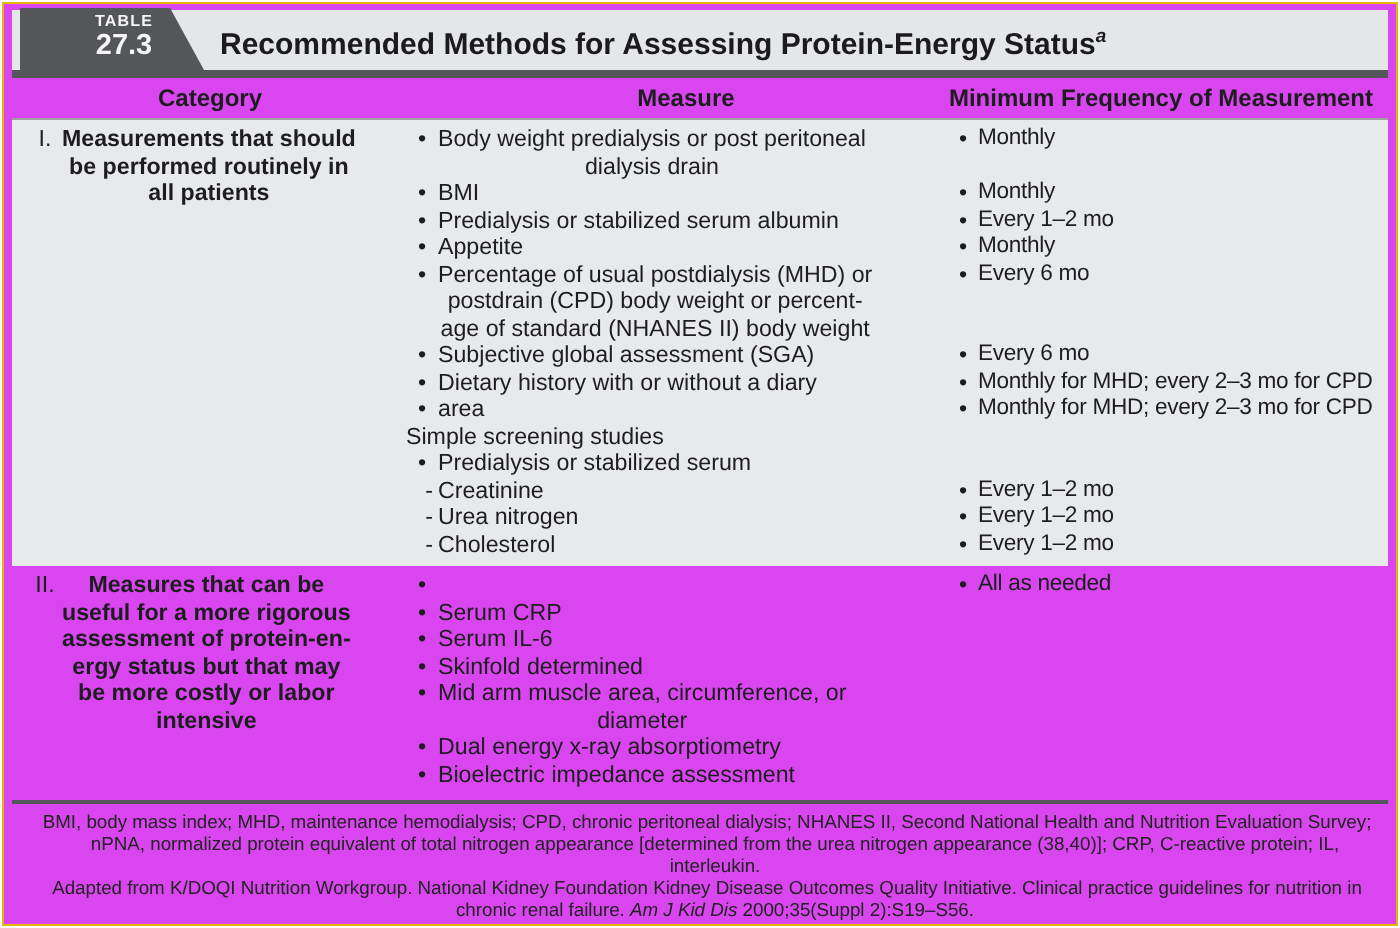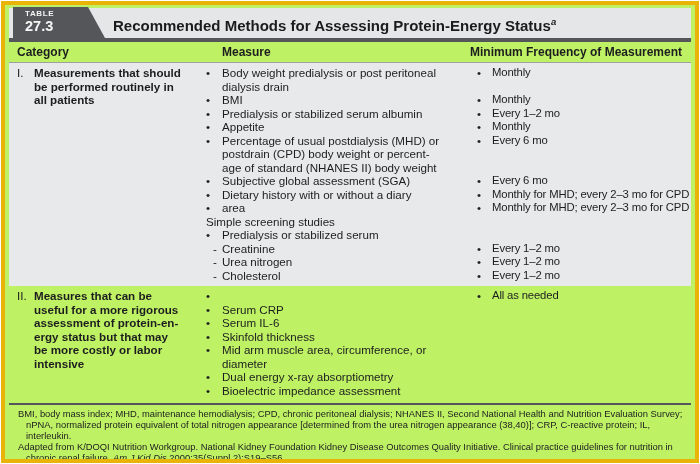--- a/index.html
+++ b/index.html
@@ -5,23 +5,24 @@
   * { box-sizing: border-box; }
   html, body { margin: 0; padding: 0; }
   body {
     width: 700px; height: 464px;
     background: #ffffff;
     font-family: "Liberation Sans", sans-serif;
     color: #1d1d1f;
   }
   .frame {
     width: 698px; height: 462px; margin: 1px;
-    border: 4px solid #eab308;
+    border: 1px solid #eab308;
     overflow: hidden;
-    background: #bef264;
+    background: #d946ef;
+    text-align: center;
   }
   
   .header { position: relative; height: 37px; }
   .title-band {
     position: absolute; left: 4px; right: 4px; top: 3px; height: 30px;
     background: #e5e6e7;
   }
   .badge {
     position: absolute; left: 8px; top: 2px; width: 92px; height: 31px;
     background: #55565a; color: #f5f5f5;
@@ -256,21 +257,21 @@
           <div class="row">
             <div class="m-cell bullet">
               <span class="m-marker">•</span>
               <span class="m-text">Serum IL-6</span>
             </div>
             <div class="f-cell"></div>
           </div>
           <div class="row">
             <div class="m-cell bullet">
               <span class="m-marker">•</span>
-              <span class="m-text">Skinfold thickness</span>
+              <span class="m-text">Skinfold determined</span>
             </div>
             <div class="f-cell"></div>
           </div>
           <div class="row">
             <div class="m-cell bullet">
               <span class="m-marker">•</span>
               <span class="m-text">Mid arm muscle area, circumference, or
 diameter</span>
             </div>
             <div class="f-cell"></div>

